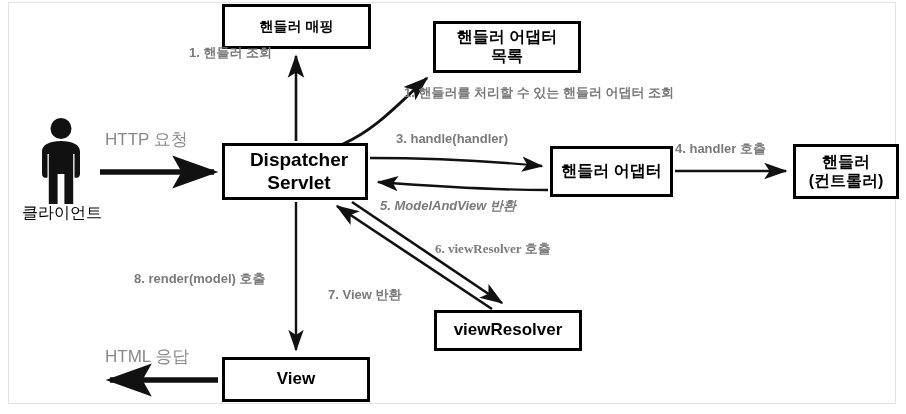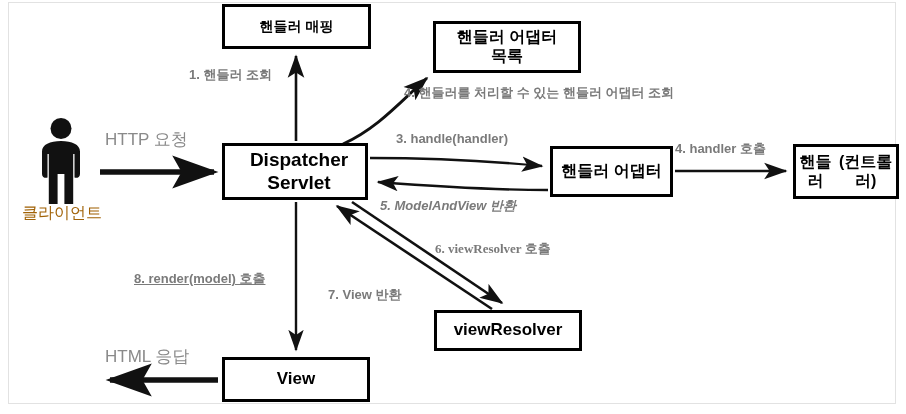--- a/index.html
+++ b/index.html
@@ -55,21 +55,21 @@
     white-space: nowrap;
     line-height: 1.1;
   }
   .edge-label.big {
     font-size: 17px;
     font-weight: 400;
     color: #8a8a8a;
   }
   .actor-label {
     position: absolute;
-    color: #a16207;
+    color: #000000;
     font-size: 16px;
     font-weight: 400;
     white-space: nowrap;
   }
   .actor {
     position: absolute;
   }
 </style>
 </head>
 <body>
@@ -129,46 +129,46 @@
 
   <div class="node-box" style="left:222px; top:143px; width:146px; height:57px; font-size:19px; flex-direction:column;padding-left:8px;">
     <span class="line">Dispatcher</span>
     <span class="line">Servlet</span>
   </div>
 
   <div class="node-box" style="left:550px; top:146px; width:123px; height:51px; font-size:16px;">
     <span class="line">핸들러 어댑터</span>
   </div>
 
-  <div class="node-box" style="left:793px; top:144px; width:106px; height:55px; font-size:16px; flex-direction:row;">
+  <div class="node-box" style="left:793px; top:144px; width:106px; height:55px; font-size:16px; flex-direction:column;">
     <span class="line">핸들러</span>
     <span class="line">(컨트롤러)</span>
   </div>
 
   <div class="node-box" style="left:434px; top:310px; width:148px; height:41px; font-size:17px;">
     <span class="line">viewResolver</span>
   </div>
 
   <div class="node-box" style="left:222px; top:357px; width:148px; height:45px; font-size:17px;">
     <span class="line">View</span>
   </div>
 
   <div class="edge-label big" style="left:105px; top:131px;">HTTP 요청</div>
 
   <div class="edge-label big" style="left:105px; top:348px;">HTML 응답</div>
 
-  <div class="edge-label" style="left:189px; top:68px;">1. 핸들러 조회</div>
+  <div class="edge-label" style="left:189px; top:46px;">1. 핸들러 조회</div>
 
-  <div class="edge-label" style="left:404px; top:86px;">4. 핸들러를 처리할 수 있는 핸들러 어댑터 조회</div>
+  <div class="edge-label" style="left:404px; top:86px;">1. 핸들러를 처리할 수 있는 핸들러 어댑터 조회</div>
 
   <div class="edge-label" style="left:396px; top:132px;">3. handle(handler)</div>
 
   <div class="edge-label" style="left:675px; top:142px;">4. handler 호출</div>
 
   <div class="edge-label" style="left:380px; top:199px;font-style:italic;">5. ModelAndView 반환</div>
 
   <div class="edge-label" style="left:435px; top:242px;font-family:Liberation Serif, serif;">6. viewResolver 호출</div>
 
   <div class="edge-label" style="left:328px; top:288px;">7. View 반환</div>
 
-  <div class="edge-label" style="left:134px; top:272px;text-decoration:underline;">8. render(model) 호출</div>
+  <div class="edge-label" style="left:134px; top:272px;">8. render(model) 호출</div>
 
 </div>
 
 </body></html>

